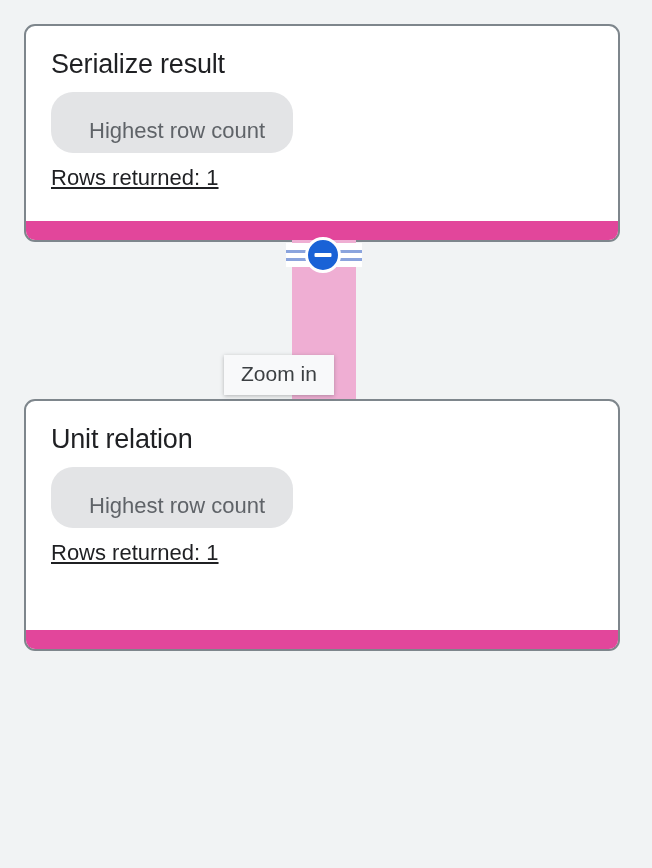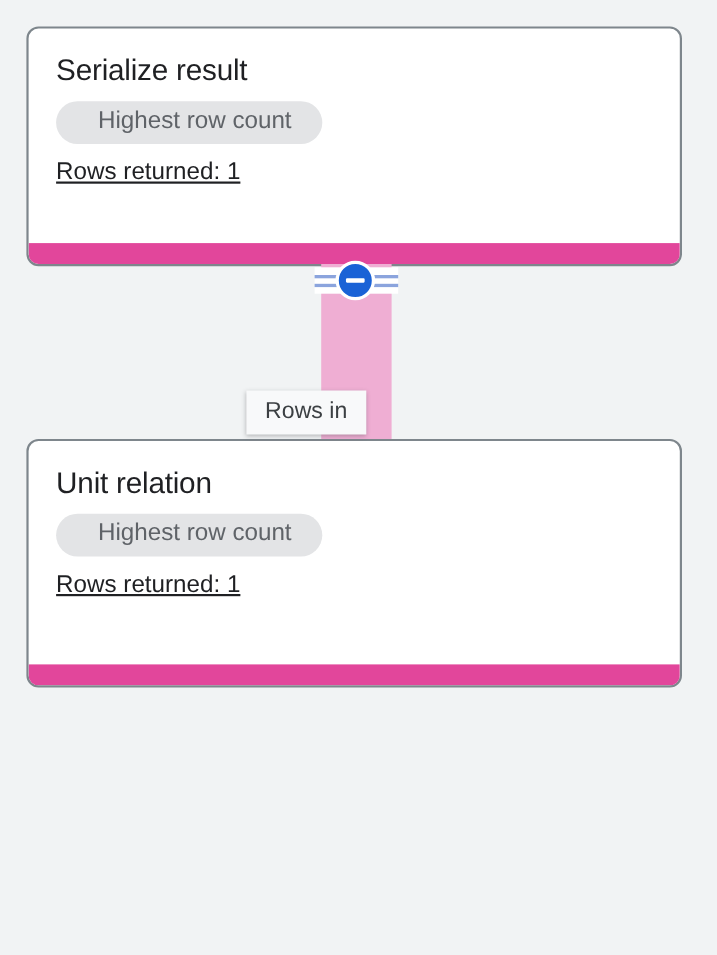--- a/index.html
+++ b/index.html
@@ -39,21 +39,21 @@
     font-size: 27px;
     line-height: 32px;
     color: #1f2023;
     font-weight: 400;
     letter-spacing: -0.2px;
     white-space: nowrap;
   }
   .node-chip {
     display: inline-block;
     margin-top: 12px;
-    padding: 4px 28px 9px 38px;
+    padding: 26px 28px 9px 38px;
     background: #e3e4e6;
     border-radius: 22px;
     color: #5f6368;
     font-size: 22px;
     line-height: 26px;
     white-space: nowrap;
   }
   .node-meta {
     margin-top: 11px;
     font-size: 22px;
@@ -71,21 +71,21 @@
   #node-serialize {
     left: 24px;
     top: 24px;
     width: 596px;
     height: 218px;
   }
   #node-unit {
     left: 24px;
     top: 399px;
     width: 596px;
-    height: 226px;
+    height: 252px;
   }
 
   
   .edge-stripe {
     position: absolute;
     left: 292px;
     top: 240px;
     width: 64px;
     height: 160px;
     background: #efaed3;
@@ -165,21 +165,21 @@
 
   <div class="edge-rails">
     <div class="rail r1"></div>
     <div class="rail r2"></div>
   </div>
 
   <div class="edge-toggle">
     <div class="minus"></div>
   </div>
 
-  <div class="tooltip">Rows in</div>
+  <div class="tooltip">Zoom in</div>
 
   <div class="node" id="node-unit">
     <div class="node-body">
       <div class="node-title">Unit relation</div>
       <div class="node-chip">Highest row count</div>
       <div class="node-meta">Rows returned: 1</div>
     </div>
     <div class="node-footer"></div>
   </div>
 

